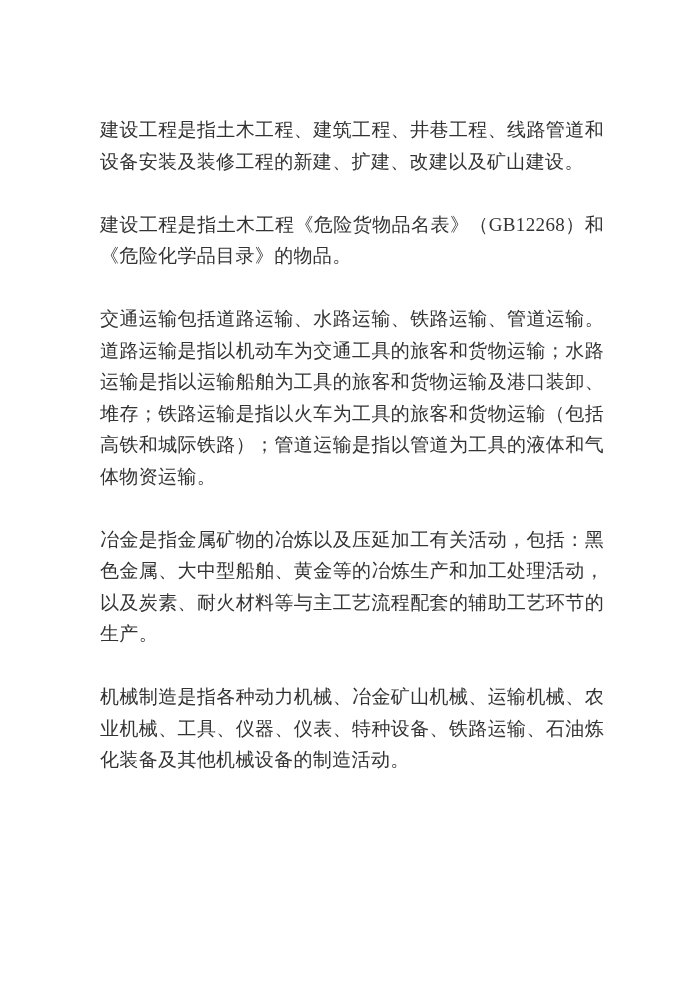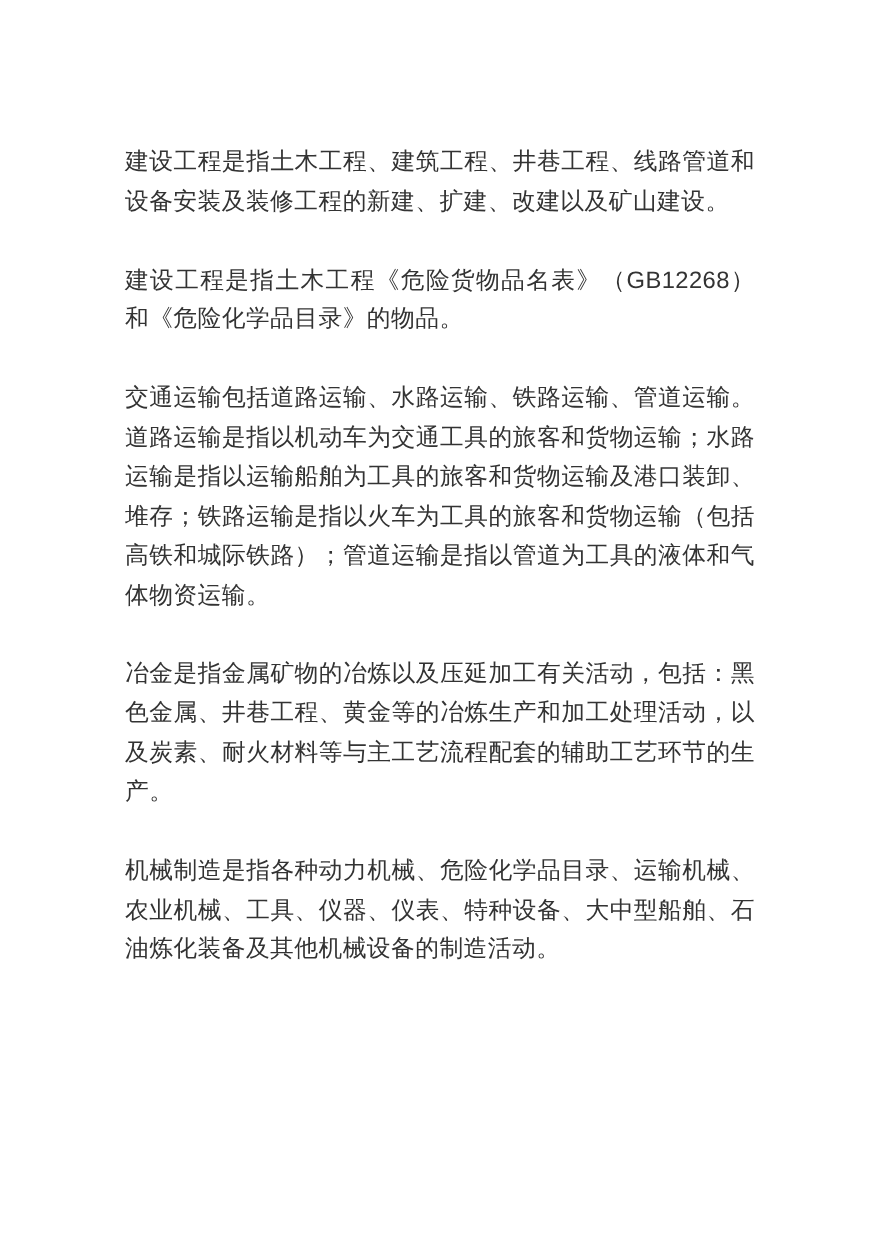--- a/index.html
+++ b/index.html
@@ -15,35 +15,35 @@
     overflow: hidden;
   }
   .doc-body {
     position: absolute;
     left: 100px;
     top: 114px;
     width: 504px;
   }
   .doc-paragraph {
     margin: 0 0 31.5px 0;
-    font-family: Liberation Sans, sans-serif;
+    font-family: Liberation Serif, serif;
     font-size: 19px;
     letter-spacing: 0.35px;
     line-height: 31.5px;
     text-align: justify;
     color: #333333;
   }
   .doc-paragraph:last-child {
     margin-bottom: 0;
   }
 </style>
 </head>
 <body>
 
 <div class="page">
   <div class="doc-body">
     <p class="doc-paragraph">建设工程是指土木工程、建筑工程、井巷工程、线路管道和设备安装及装修工程的新建、扩建、改建以及矿山建设。</p>
     <p class="doc-paragraph">建设工程是指土木工程《危险货物品名表》（GB12268）和《危险化学品目录》的物品。</p>
     <p class="doc-paragraph">交通运输包括道路运输、水路运输、铁路运输、管道运输。道路运输是指以机动车为交通工具的旅客和货物运输；水路运输是指以运输船舶为工具的旅客和货物运输及港口装卸、堆存；铁路运输是指以火车为工具的旅客和货物运输（包括高铁和城际铁路）；管道运输是指以管道为工具的液体和气体物资运输。</p>
-    <p class="doc-paragraph">冶金是指金属矿物的冶炼以及压延加工有关活动，包括：黑色金属、井巷工程、黄金等的冶炼生产和加工处理活动，以及炭素、耐火材料等与主工艺流程配套的辅助工艺环节的生产。</p>
-    <p class="doc-paragraph">机械制造是指各种动力机械、危险化学品目录、运输机械、农业机械、工具、仪器、仪表、特种设备、大中型船舶、石油炼化装备及其他机械设备的制造活动。</p>
+    <p class="doc-paragraph">冶金是指金属矿物的冶炼以及压延加工有关活动，包括：黑色金属、大中型船舶、黄金等的冶炼生产和加工处理活动，以及炭素、耐火材料等与主工艺流程配套的辅助工艺环节的生产。</p>
+    <p class="doc-paragraph">机械制造是指各种动力机械、冶金矿山机械、运输机械、农业机械、工具、仪器、仪表、特种设备、铁路运输、石油炼化装备及其他机械设备的制造活动。</p>
   </div>
 </div>
 
 </body></html>

